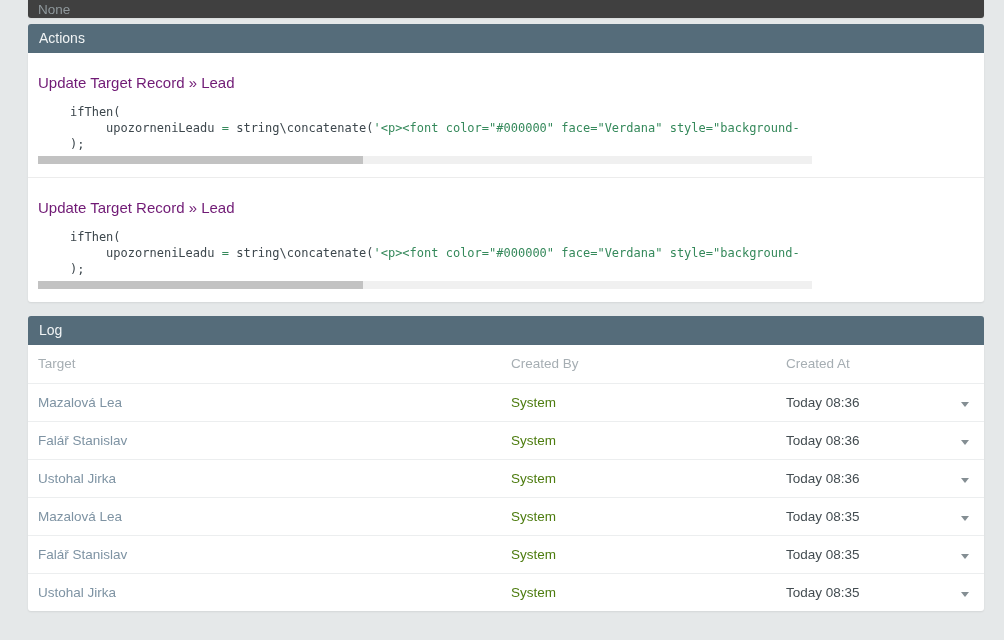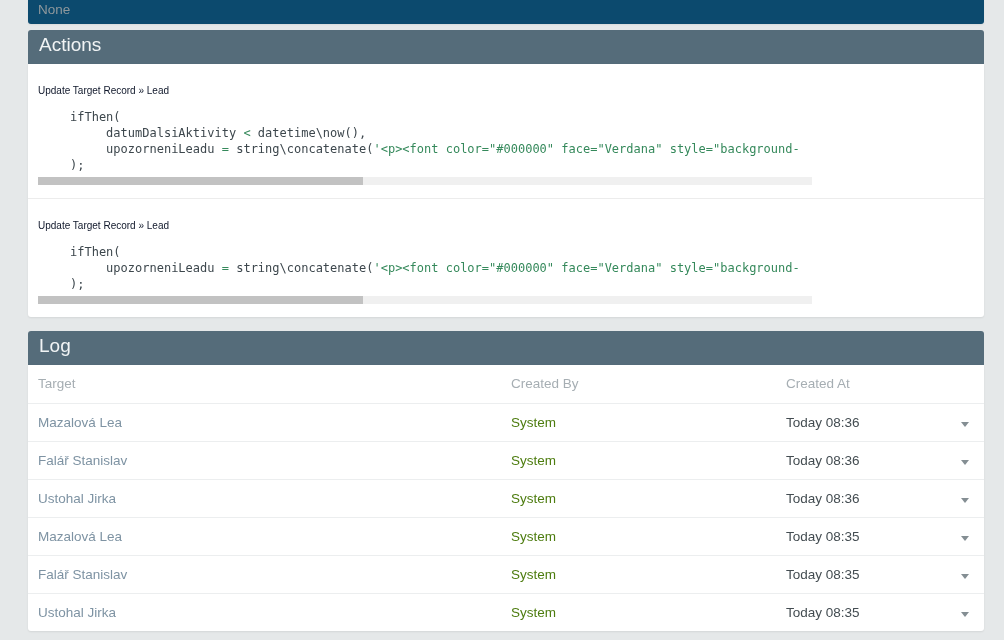--- a/index.html
+++ b/index.html
@@ -9,56 +9,56 @@
     background: var(--page-bg, #e5e8e9);
     font-family: "Liberation Sans", "DejaVu Sans", sans-serif;
   }
   .content {
     position: relative;
     margin-left: 28px;
     width: 956px;
   }
   
   .top-strip {
-    height: 24px;
-    background: #0c4a6e;
+    height: 18px;
+    background: #404040;
     border-radius: 0 0 3px 3px;
     overflow: hidden;
     padding-left: 10px;
     box-shadow: 0 1px 2px rgba(0,0,0,0.06);
   }
   .top-strip .cutoff-text {
     display: inline-block;
     margin-top: -6px;
     font-size: 13.5px;
     line-height: 20px;
     color: #8f989c;
   }
   .panel-gap-sm { height: 6px; }
   .panel-gap-md { height: 14px; }
   .panel-header {
-    height: 34px;
+    height: 29px;
     line-height: 29px;
     background: var(--header-bg, #556c7a);
     color: var(--header-text, #f1f4f5);
-    font-size: 19px;
+    font-size: 14px;
     padding: 0 11px;
     border-radius: 3px 3px 0 0;
   }
   .panel-body {
     background: #ffffff;
     border-radius: 0 0 3px 3px;
     box-shadow: 0 1px 2px rgba(0,0,0,0.08);
   }
   
   .action-item { padding: 21px 10px 13px 10px; }
   .action-item + .action-item { border-top: 1px solid #ececec; }
   .action-title {
-    font-size: 10px;
-    color: #0f172a;
+    font-size: 15px;
+    color: #701a75;
     margin-bottom: 13px;
   }
   .code-block {
     font-family: "DejaVu Sans Mono", "Liberation Mono", monospace;
     font-size: 12px;
     margin-left: 32px;
   }
   .code-line { line-height: 16px; white-space: pre; overflow: hidden; }
   .tok-p { color: var(--code-plain, #3d474d); }
   .tok-g { color: var(--code-green, #35895b); }
@@ -115,21 +115,20 @@
 
   <div>
     <div class="panel-header">
       <span>Actions</span>
     </div>
     <div class="panel-body">
   <div class="action-item">
     <div class="action-title">Update Target Record » Lead</div>
     <div class="code-block">
             <div class="code-line"><span class="tok-p">ifThen(</span></div>
-            <div class="code-line"><span class="tok-p">     datumDalsiAktivity </span><span class="tok-g">&lt;</span><span class="tok-p"> datetime\now(),</span></div>
             <div class="code-line"><span class="tok-p">     upozorneniLeadu </span><span class="tok-g">=</span><span class="tok-p"> string\concatenate(</span><span class="tok-g">'&lt;p&gt;&lt;font color="#000000" face="Verdana" style="background-</span></div>
             <div class="code-line"><span class="tok-p">);</span></div>
           </div>
     <div class="hscroll">
       <div class="hscroll-thumb"></div>
     </div>
   </div>
 
   <div class="action-item">
     <div class="action-title">Update Target Record » Lead</div>

